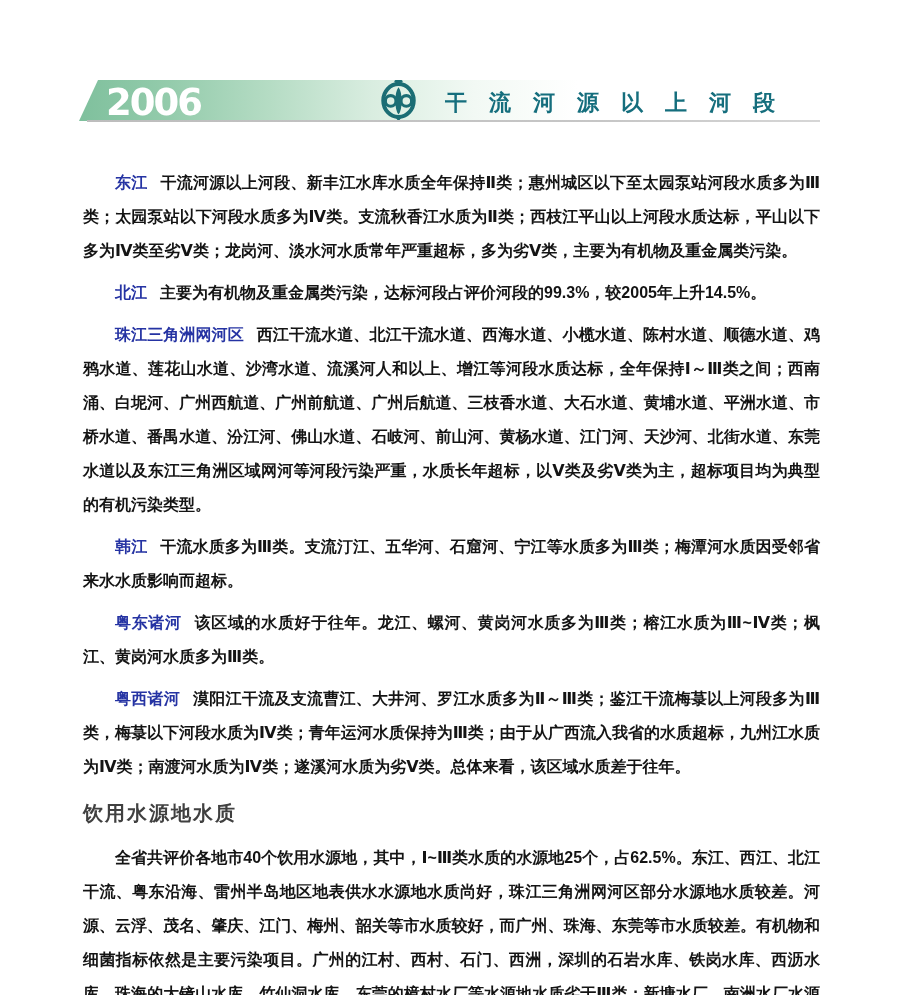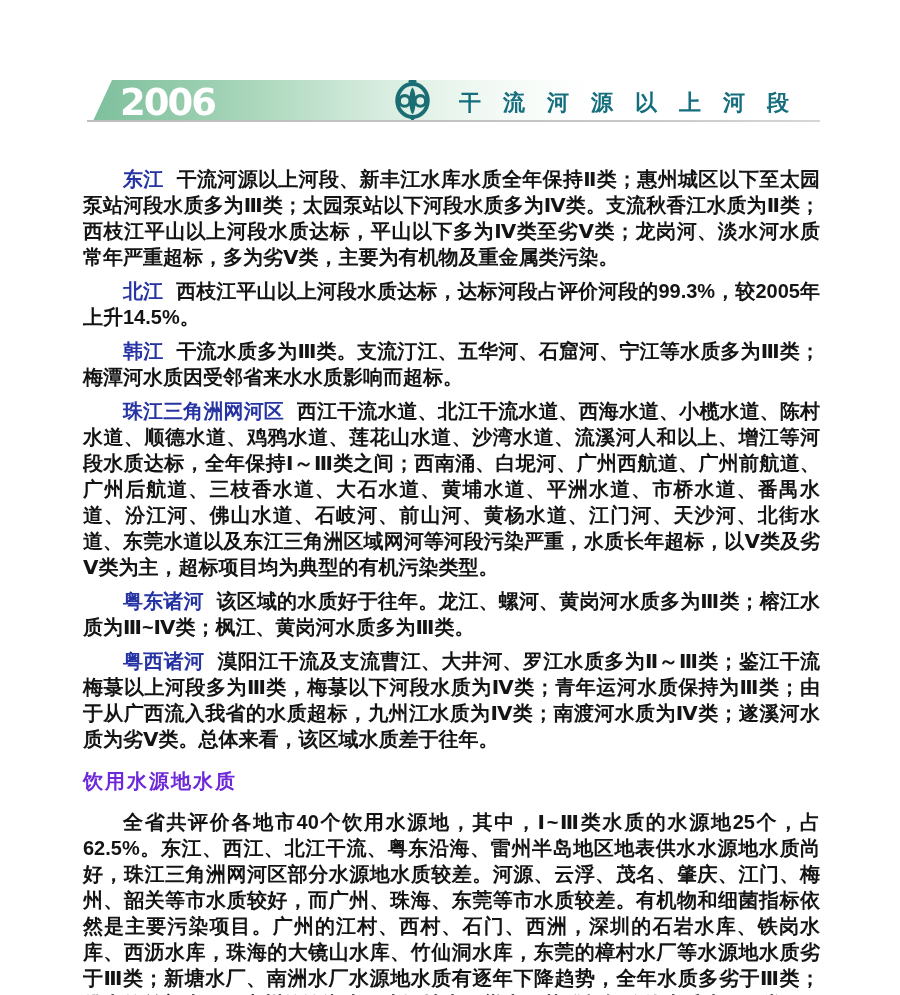--- a/index.html
+++ b/index.html
@@ -8,21 +8,21 @@
     width: 900px; height: 995px;
     position: relative;
     font-family: "Liberation Sans", "DejaVu Sans", sans-serif;
     overflow: hidden;
   }
   .page { position: absolute; inset: 0; background: #ffffff; }
 
   
   .banner {
     position: absolute;
-    left: 93px; top: 80px;
+    left: 79px; top: 80px;
     width: 733px; height: 41px;
     background: linear-gradient(90deg,
       #7fc09d 0%, #93cbab 12%, #b5dcc4 26%, #d9ede0 40%,
       #f2f9f4 54%, #ffffff 68%, #ffffff 100%);
     clip-path: polygon(19px 0, 100% 0, 100% 100%, 0 100%);
   }
   .banner-underline {
     position: absolute;
     left: 87px; top: 120px;
     width: 733px; height: 2px;
@@ -44,37 +44,37 @@
     white-space: nowrap;
   }
 
   
   main {
     position: absolute;
     left: 83px; top: 166px;
     width: 737px;
   }
   .para {
-    font-size: 20px;
-    line-height: 26px;
+    font-size: 16px;
+    line-height: 34px;
     color: #141414;
     font-weight: 600;
     text-align: justify;
     text-indent: 2em;
     margin: 0 0 8px 0;
   }
   .rlabel {
     color: #2533a3;
     font-weight: bold;
     margin-right: 13px;
   }
   .section-heading {
     font-size: 20px;
     font-weight: bold;
-    color: #6d28d9;
+    color: #404040;
     margin: 16px 0 14px 0;
     text-indent: 0;
     letter-spacing: 2px;
   }
 </style>
 </head>
 <body>
 
 <div class="page">
 
@@ -98,25 +98,25 @@
       <span class="main-title">干流河源以上河段</span>
     </div>
     <div class="banner-underline"></div>
   </header>
 
   <main>
 
     <p class="para"><span class="rlabel">东江</span><span>干流河源以上河段、新丰江水库水质全年保持Ⅱ类；惠州城区以下至太园泵站河段水质多为Ⅲ类；太园泵站以下河段水质多为Ⅳ类。支流秋香江水质为Ⅱ类；西枝江平山以上河段水质达标，平山以下多为Ⅳ类至劣Ⅴ类；龙岗河、淡水河水质常年严重超标，多为劣Ⅴ类，主要为有机物及重金属类污染。</span></p>
 
 
-    <p class="para"><span class="rlabel">北江</span><span>西枝江平山以上河段水质达标，达标河段占评价河段的99.3%，较2005年上升14.5%。</span></p>
+    <p class="para"><span class="rlabel">北江</span><span>主要为有机物及重金属类污染，达标河段占评价河段的99.3%，较2005年上升14.5%。</span></p>
+
+    <p class="para"><span class="rlabel">珠江三角洲网河区</span><span>西江干流水道、北江干流水道、西海水道、小榄水道、陈村水道、顺德水道、鸡鸦水道、莲花山水道、沙湾水道、流溪河人和以上、增江等河段水质达标，全年保持Ⅰ～Ⅲ类之间；西南涌、白坭河、广州西航道、广州前航道、广州后航道、三枝香水道、大石水道、黄埔水道、平洲水道、市桥水道、番禺水道、汾江河、佛山水道、石岐河、前山河、黄杨水道、江门河、天沙河、北街水道、东莞水道以及东江三角洲区域网河等河段污染严重，水质长年超标，以Ⅴ类及劣Ⅴ类为主，超标项目均为典型的有机污染类型。</span></p>
 
     <p class="para"><span class="rlabel">韩江</span><span>干流水质多为Ⅲ类。支流汀江、五华河、石窟河、宁江等水质多为Ⅲ类；梅潭河水质因受邻省来水水质影响而超标。</span></p>
-
-    <p class="para"><span class="rlabel">珠江三角洲网河区</span><span>西江干流水道、北江干流水道、西海水道、小榄水道、陈村水道、顺德水道、鸡鸦水道、莲花山水道、沙湾水道、流溪河人和以上、增江等河段水质达标，全年保持Ⅰ～Ⅲ类之间；西南涌、白坭河、广州西航道、广州前航道、广州后航道、三枝香水道、大石水道、黄埔水道、平洲水道、市桥水道、番禺水道、汾江河、佛山水道、石岐河、前山河、黄杨水道、江门河、天沙河、北街水道、东莞水道以及东江三角洲区域网河等河段污染严重，水质长年超标，以Ⅴ类及劣Ⅴ类为主，超标项目均为典型的有机污染类型。</span></p>
 
     <p class="para"><span class="rlabel">粤东诸河</span><span>该区域的水质好于往年。龙江、螺河、黄岗河水质多为Ⅲ类；榕江水质为Ⅲ~Ⅳ类；枫江、黄岗河水质多为Ⅲ类。</span></p>
 
     <p class="para"><span class="rlabel">粤西诸河</span><span>漠阳江干流及支流曹江、大井河、罗江水质多为Ⅱ～Ⅲ类；鉴江干流梅菉以上河段多为Ⅲ类，梅菉以下河段水质为Ⅳ类；青年运河水质保持为Ⅲ类；由于从广西流入我省的水质超标，九州江水质为Ⅳ类；南渡河水质为Ⅳ类；遂溪河水质为劣Ⅴ类。总体来看，该区域水质差于往年。</span></p>
 
     <h2 class="section-heading">饮用水源地水质</h2>
 
     <p class="para"><span>全省共评价各地市40个饮用水源地，其中，Ⅰ~Ⅲ类水质的水源地25个，占62.5%。东江、西江、北江干流、粤东沿海、雷州半岛地区地表供水水源地水质尚好，珠江三角洲网河区部分水源地水质较差。河源、云浮、茂名、肇庆、江门、梅州、韶关等市水质较好，而广州、珠海、东莞等市水质较差。有机物和细菌指标依然是主要污染项目。广州的江村、西村、石门、西洲，深圳的石岩水库、铁岗水库、西沥水库，珠海的大镜山水库、竹仙洞水库，东莞的樟村水厂等水源地水质劣于Ⅲ类；新塘水厂、南洲水厂水源地水质有逐年下降趋势，全年水质多劣于Ⅲ类；佛山的羊额水厂、惠州的汝湖水厂水源地由于粪大肠菌群超标致使水质劣于Ⅲ类。</span></p>
 
   </main>

